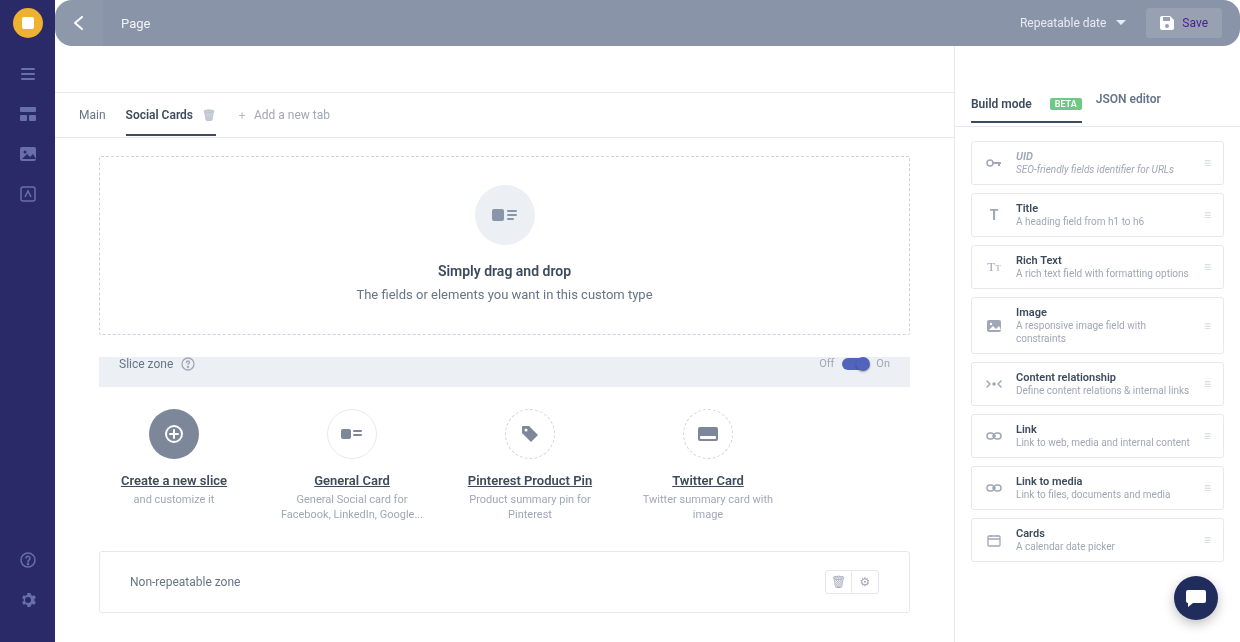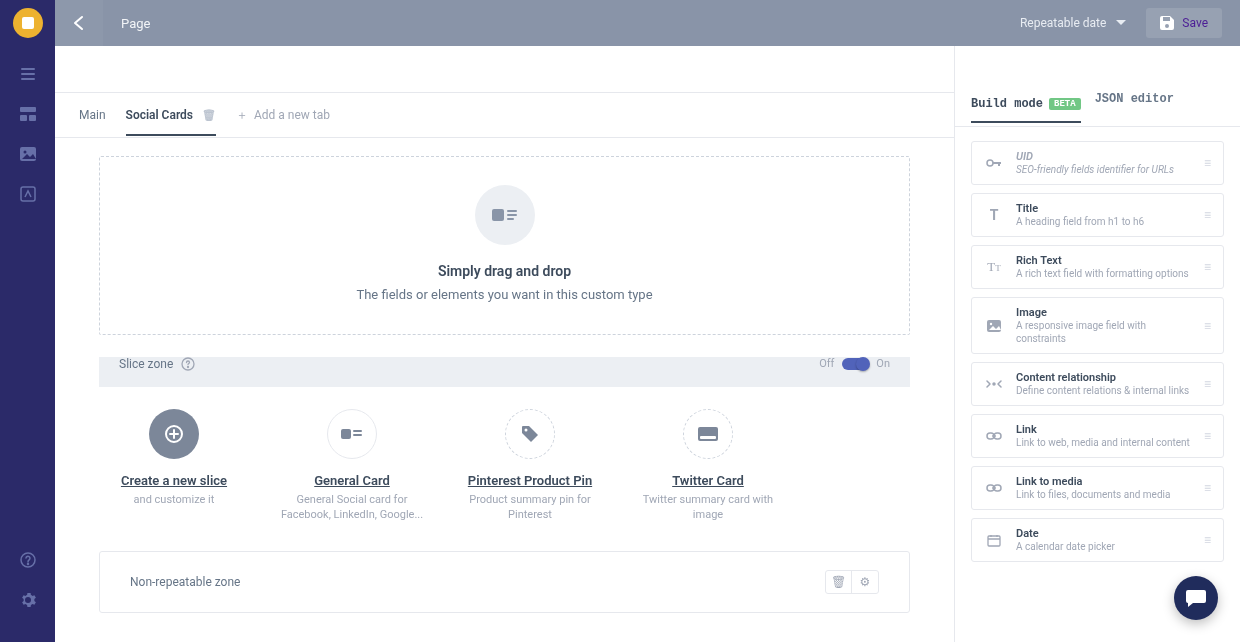--- a/index.html
+++ b/index.html
@@ -62,20 +62,21 @@
   
   .topbar {
     position: absolute;
     left: 55px; top: 0; right: 0;
     height: 46px;
     background: var(--topbar-bg);
     display: flex;
     align-items: center;
     color: #fff;
     font-size: 13px;
+    border-radius: 17px;
   }
   .back-btn {
     width: 48px; height: 46px;
     display: flex; align-items: center; justify-content: center;
     cursor: pointer;
     background: rgba(255,255,255,0.04);
   }
   .page-title {
     padding-left: 18px;
     color: #f2f4f7;
@@ -300,21 +301,21 @@
     padding: 28px 16px 10px;
     border-bottom: 1px solid var(--border-light);
     font-size: 12px;
     margin-top: 18px;
   }
   .panel-tab {
     padding-bottom: 10px;
     cursor: pointer;
     color: var(--text-medium);
     font-weight: 600;
-    display:flex; align-items:center; gap:6px;font-family:Liberation Mono, monospace;
+    display:flex; align-items:center; gap:18px;
   }
   .panel-tab.active {
     color: var(--text-dark);
     border-bottom: 2px solid var(--text-dark);
     margin-bottom: -11px;
     padding-bottom: 10px;
   }
   .badge-beta {
     background: var(--green-badge);
     color: #fff;
@@ -661,21 +662,21 @@
       </div>
 
       <div class="field">
         <div class="field-icon">
           <svg width="14" height="13" fill="none" stroke="currentColor" stroke-width="1.3">
               <rect x="1" y="2" width="12" height="10" rx="1"></rect>
               <path d="M1 5h12M4 1v2M10 1v2"></path>
             </svg>
         </div>
         <div class="field-body">
-          <div class="field-title">Date</div>
+          <div class="field-title">Cards</div>
           <div class="field-sub">A calendar date picker</div>
         </div>
         <div class="field-drag">≡</div>
       </div>
 
     </div>
   </div>
 </div>
 
 <div class="chat-bubble">

